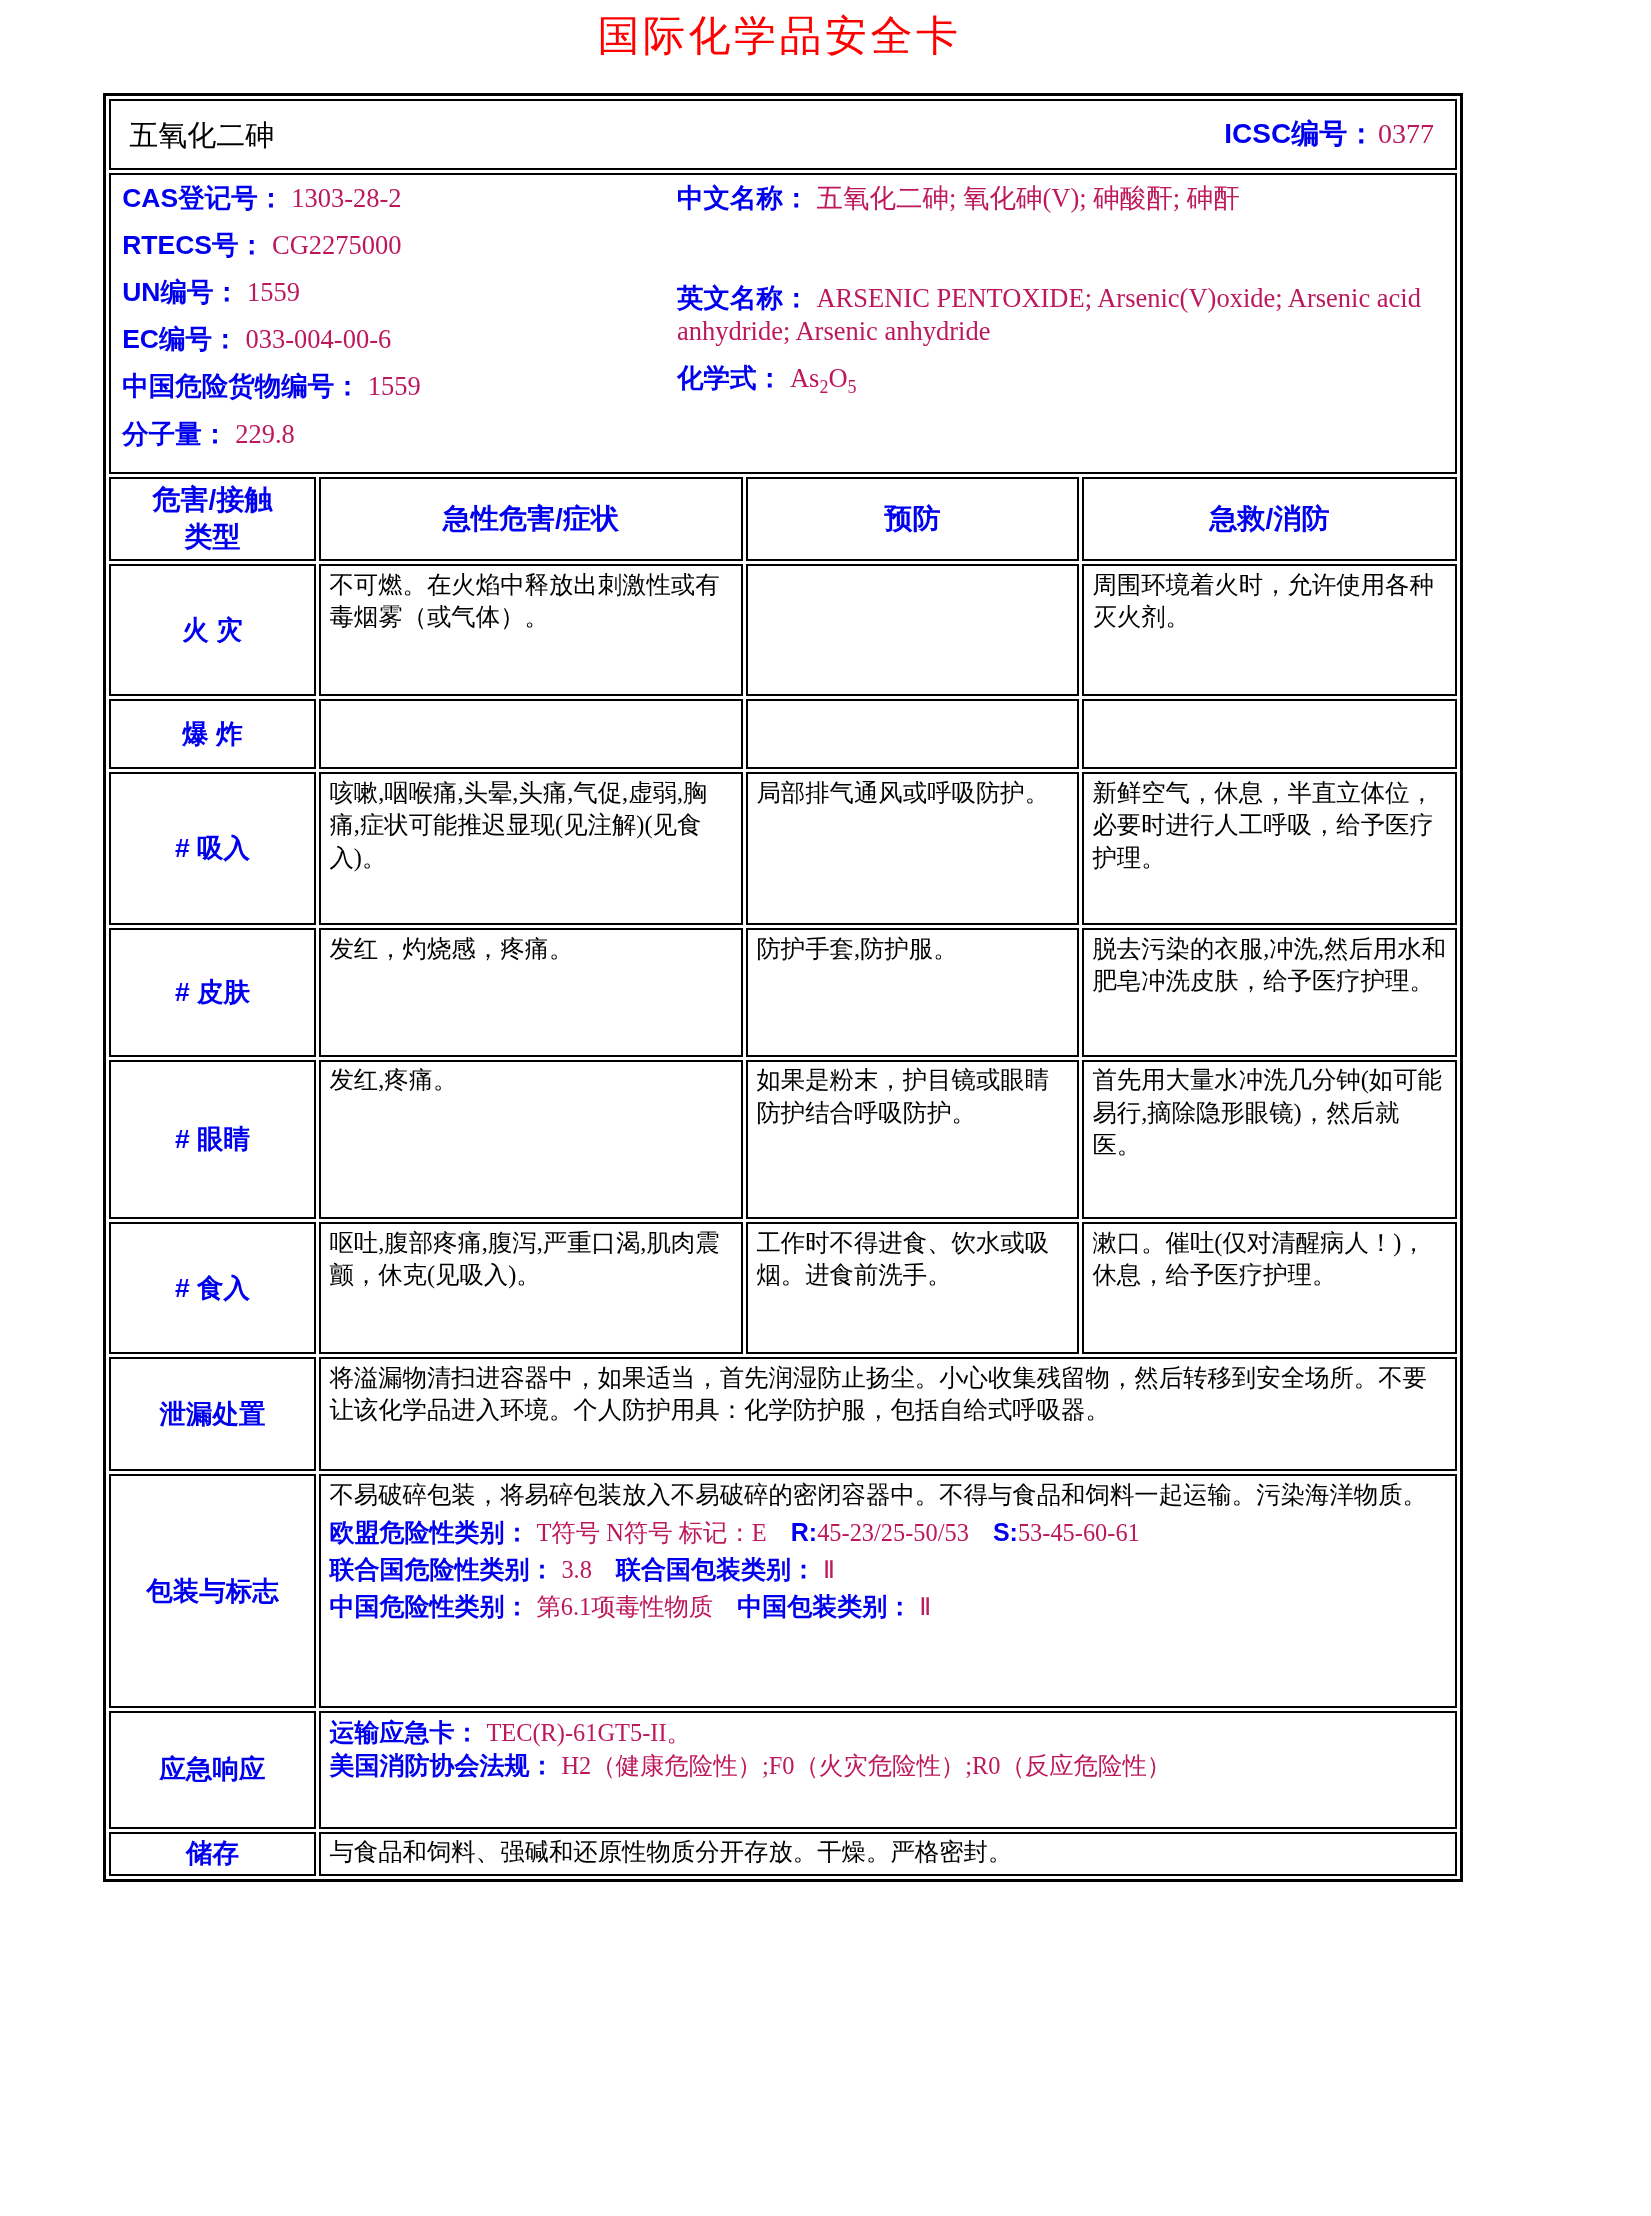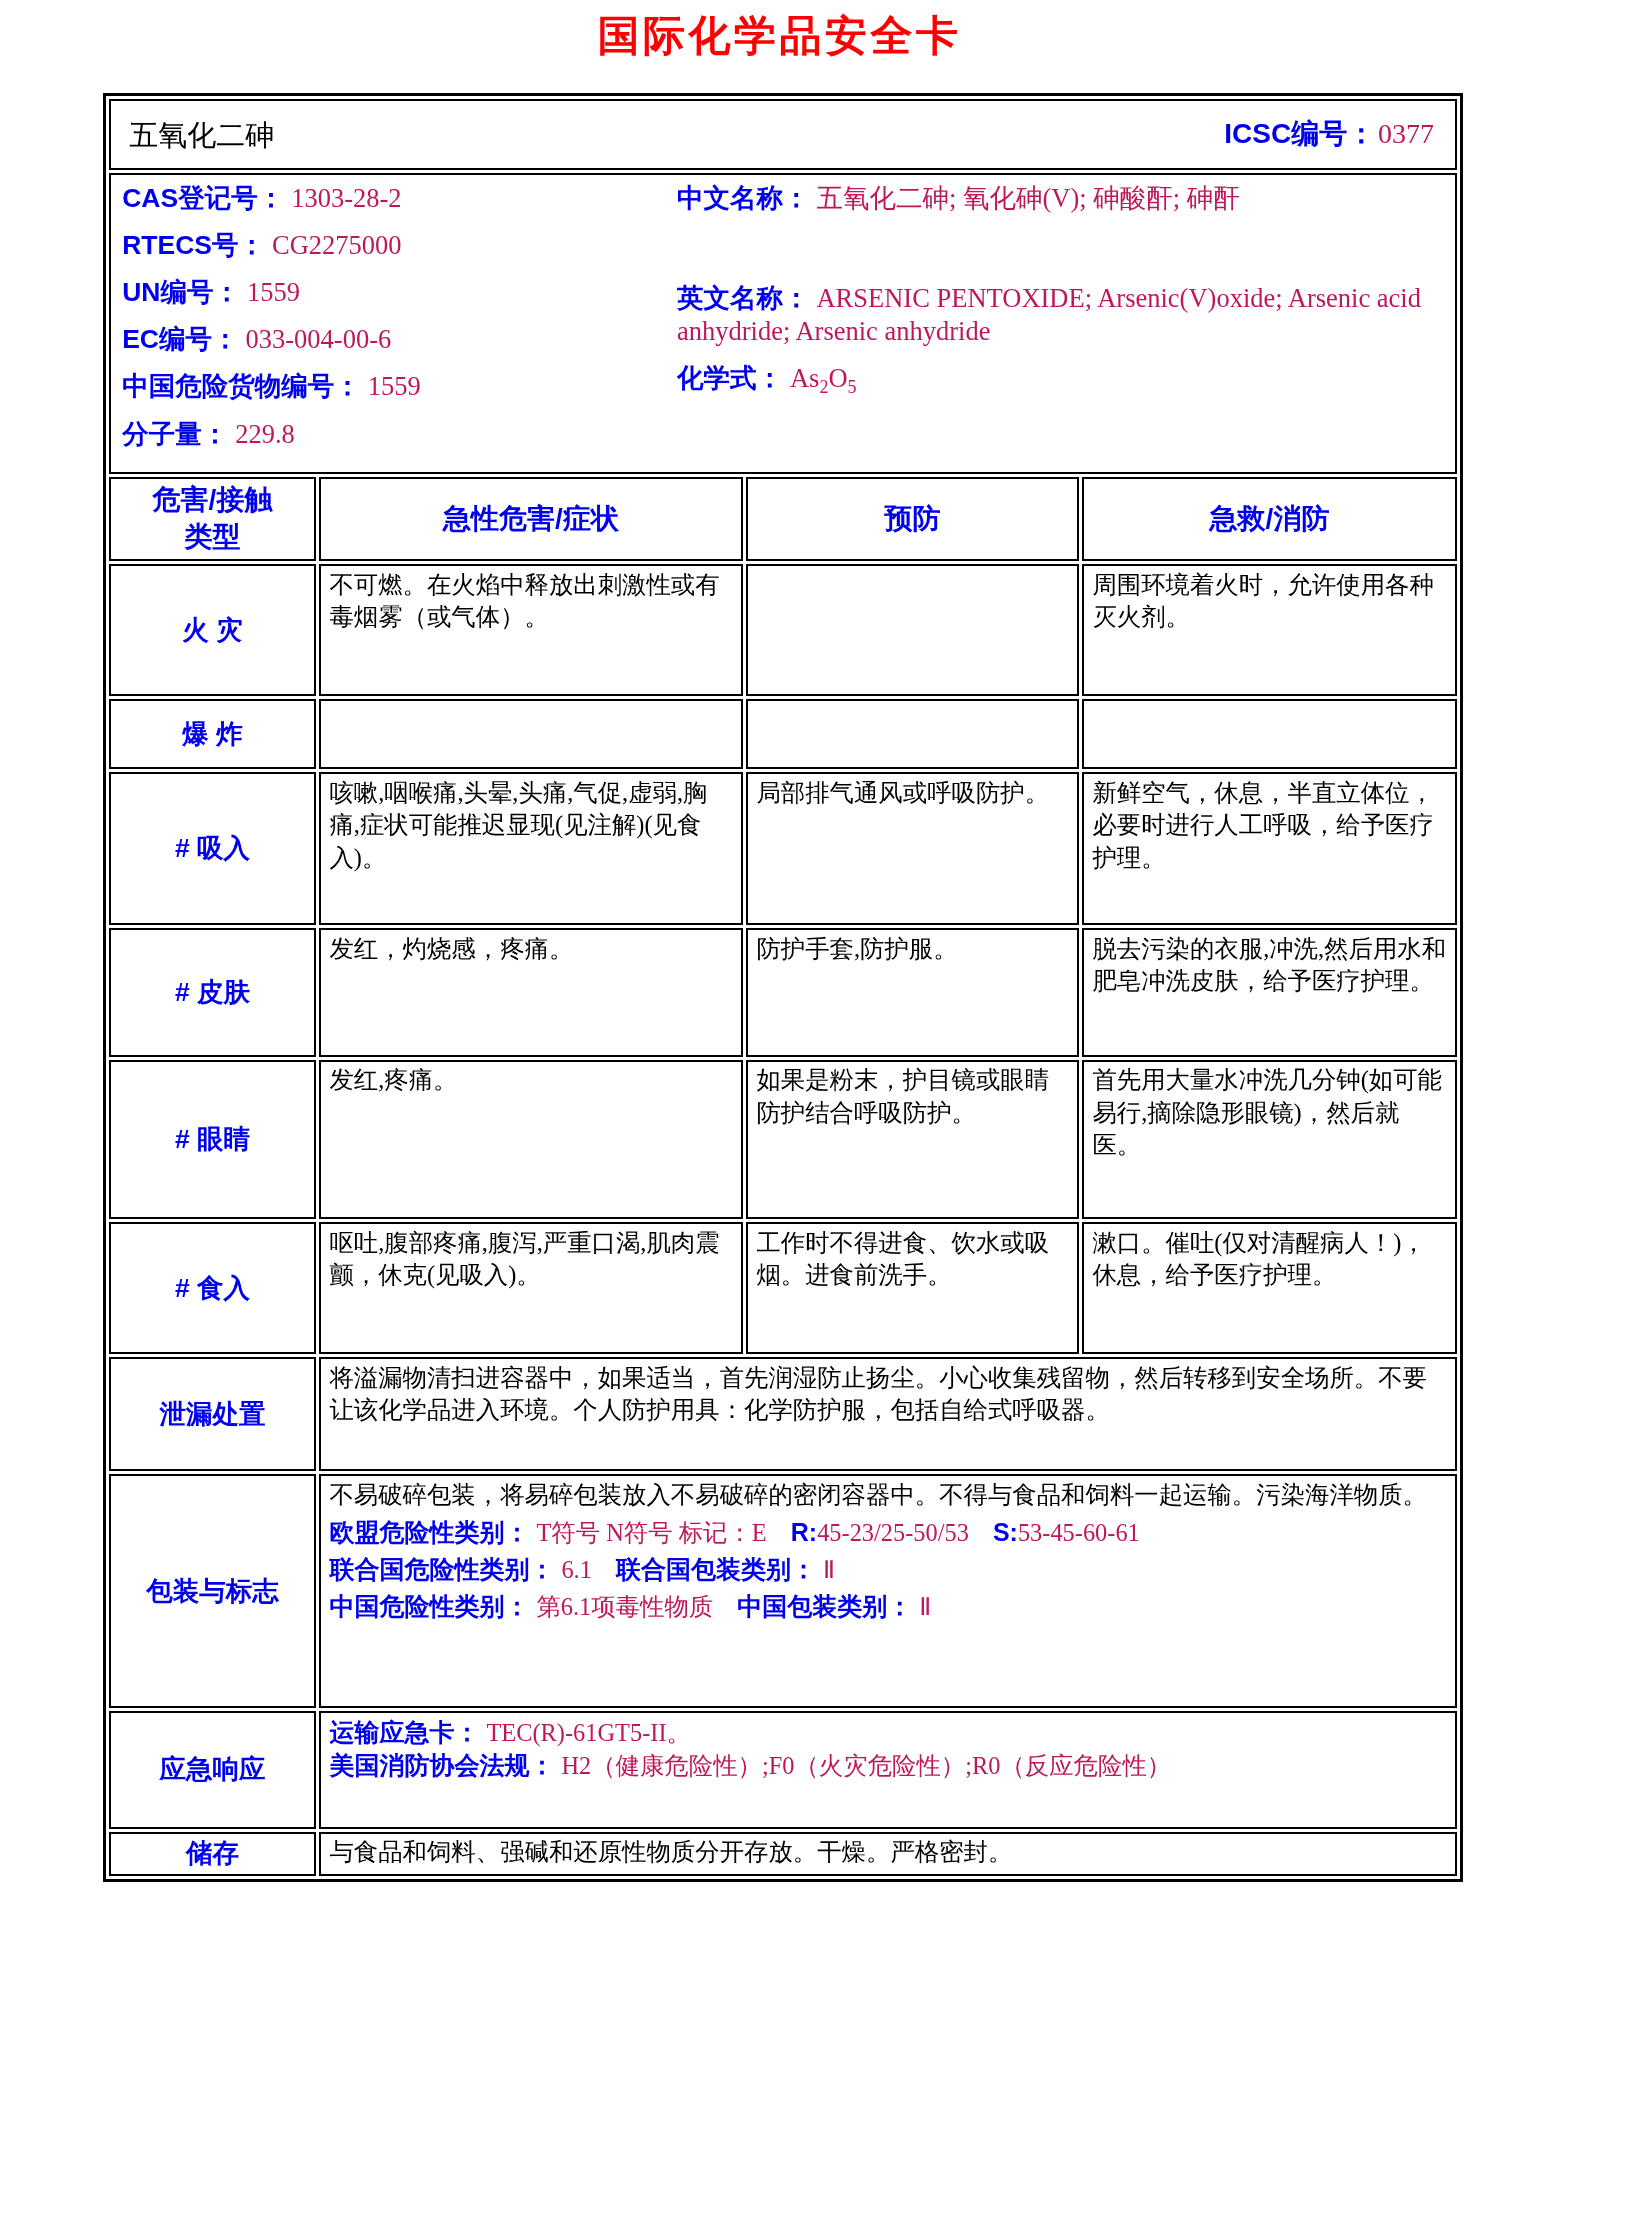--- a/index.html
+++ b/index.html
@@ -12,21 +12,21 @@
     height: 2216px;
     position: relative;
     font-family: "Liberation Serif", serif;
     color: #000;
   }
   .page-title {
     width: 1353px;
     margin: 8.4px 0 0 103px;
     text-align: center;
     font-family: "Liberation Sans", sans-serif;
-    font-weight: bold;
+    font-weight: normal;
     font-size: 42px;
     letter-spacing: 3.5px;
     color: #ff0000;
     height: 56px;
     line-height: 56px;
   }
   table.card {
     margin: 29px 0 0 103px;
     width: 1353px;
     table-layout: fixed;
@@ -223,21 +223,21 @@
   </tr>
 
   <tr class="r-pack">
     <td class="label-cell">包装与标志</td>
     <td colspan="3">
       <div class="pack-line">不易破碎包装，将易碎包装放入不易破碎的密闭容器中。不得与食品和饲料一起运输。污染海洋物质。</div>
       <div class="pack-line">
         <span class="blue-label">欧盟危险性类别：</span><span class="val sp">T符号 N符号  标记：E</span><span class="blue-label" style="margin-right:0">R:</span><span class="val sp">45-23/25-50/53</span><span class="blue-label" style="margin-right:0">S:</span><span class="val">53-45-60-61</span>
       </div>
       <div class="pack-line">
-        <span class="blue-label">联合国危险性类别：</span><span class="val sp">6.1</span><span class="blue-label">联合国包装类别：</span><span class="val">Ⅱ</span>
+        <span class="blue-label">联合国危险性类别：</span><span class="val sp">3.8</span><span class="blue-label">联合国包装类别：</span><span class="val">Ⅱ</span>
       </div>
       <div class="pack-line">
         <span class="blue-label">中国危险性类别：</span><span class="val sp">第6.1项毒性物质</span><span class="blue-label">中国包装类别：</span><span class="val">Ⅱ</span>
       </div>
     </td>
   </tr>
 
   <tr class="r-emer">
     <td class="label-cell">应急响应</td>
     <td colspan="3">

